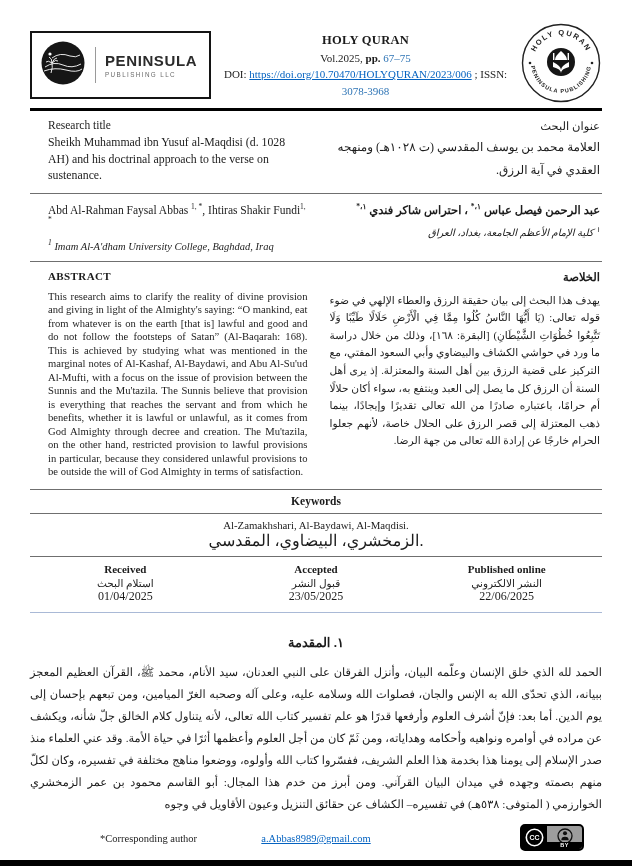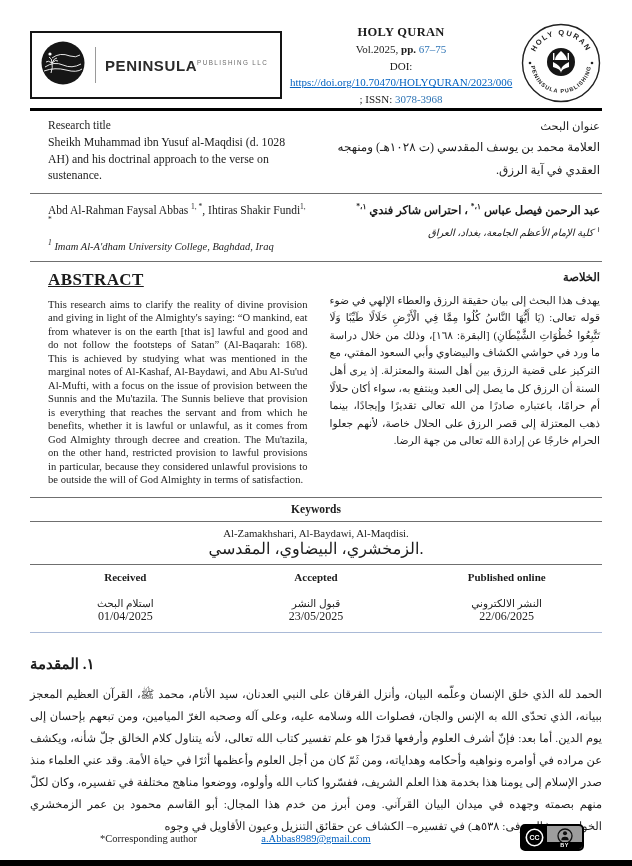--- a/index.html
+++ b/index.html
@@ -8,21 +8,21 @@
     width:632px; height:866px; margin:0 auto; background:#ffffff;
     position:relative; overflow:hidden;
     font-family:"Liberation Serif","DejaVu Serif",serif; color:#1c1c1c;
   }
   .inner { padding:24px 30px 0 30px; }
 
   
   .header-row { display:flex; align-items:center; justify-content:space-between; height:82px; }
   .logo-box { border:2px solid #141414; padding:7px 12px 7px 8px; display:flex; align-items:center; gap:9px; background:#fff; }
   .logo-divider { width:1px; height:36px; background:#9a9a9a; }
-  .logo-text { display:flex; }
+  .logo-text { display:flex; flex-direction:column; }
   .logo-name { font-family:"Liberation Sans","DejaVu Sans",sans-serif; font-weight:700; font-size:15px; letter-spacing:.6px; color:#2b2b2b; }
   .logo-sub  { font-family:"Liberation Sans","DejaVu Sans",sans-serif; font-size:6.3px; letter-spacing:1.4px; color:#6a6a6a; margin-top:2px; }
   .header-center { text-align:center; font-size:11px; line-height:1.5; flex:1; padding:0 6px; }
   .journal-title { font-weight:700; font-size:12.5px; letter-spacing:.3px; }
   .pp-bold { font-weight:700; }
   .page-range, .issn-value { color:#2e74b5; }
   .doi-link { color:#0563c1; text-decoration:underline; cursor:pointer; }
   .rule-thick { height:3px; background:#000; margin:2px 0 0 0; }
 
   
@@ -38,43 +38,43 @@
   .rule-soft { border:none; border-top:1px solid #a9b9d6; }
 
   .authors-en { font-size:11.5px; }
   .authors-ar { font-size:11.5px; font-weight:700; }
   sup { font-size:7.5px; }
   .affil-en { font-size:10.5px; font-style:italic; margin-top:9px; }
   .affil-ar { font-size:10px; margin-top:9px;font-style:italic; }
 
   
   .abstract-row { padding:8px 2px 10px 18px; }
-  .abs-head-en { font-weight:700; font-size:17px; letter-spacing:.4px; margin-bottom:8px;text-decoration:underline; }
+  .abs-head-en { font-weight:700; font-size:11px; letter-spacing:.4px; margin-bottom:8px; }
   .abs-text-en { font-size:10.6px; line-height:13.5px; text-align:justify; }
   .abs-head-ar { font-weight:700; font-size:11.5px; margin-bottom:8px; }
   .abs-text-ar { font-size:10.6px; line-height:17.6px; text-align:justify; }
 
   
   .kw-block { text-align:center; padding:5px 0 6px; }
   .kw-head-en { font-weight:700; font-size:11.5px; }
   .kw-head-ar { font-weight:700; font-size:11px; margin-top:4px; }
   .kw-vals { text-align:center; padding:5px 0 6px; }
   .kw-val-en { font-size:10.8px; }
   .kw-val-ar { font-size:16px; margin-top:0; }
 
   
   .dates-row { display:flex; padding:6px 0 8px; }
   .date-col { flex:1; text-align:center; }
   .date-label { font-weight:700; font-size:11px; }
-  .date-ar { font-size:10.5px; margin-top:14px; }
+  .date-ar { font-size:10.5px; margin-top:2px; }
   .date-val { font-size:12px; }
 
   
   .intro { margin-top:22px; direction:rtl; }
-  .intro-heading { font-weight:700; font-size:15px; text-align:left; }
+  .intro-heading { font-weight:700; font-size:13px; text-align:center; }
   .intro-text { font-size:11.4px; line-height:22px; text-align:justify; margin-top:10px; }
 
   
   .footer { position:absolute; left:30px; right:30px; bottom:12px; height:30px; }
   .corresponding { position:absolute; left:70px; top:9px; font-size:10.5px; }
   .email-link { position:absolute; left:50%; transform:translateX(-50%); top:9px; font-size:10.5px; color:#0563c1; text-decoration:underline; cursor:pointer; }
   .cc-badge { position:absolute; right:18px; top:0; width:64px; height:27px; border:2px solid #000; border-radius:5px; display:flex; overflow:hidden; background:#000; }
   .cc-part { width:25px; background:#000; display:flex; align-items:center; justify-content:center; }
   .by-part { flex:1; background:#9d9d9d; position:relative; display:flex; align-items:flex-start; justify-content:center; padding-top:2px; }
   .by-strip { position:absolute; bottom:0; left:0; right:0; height:7px; background:#000; color:#fff;

